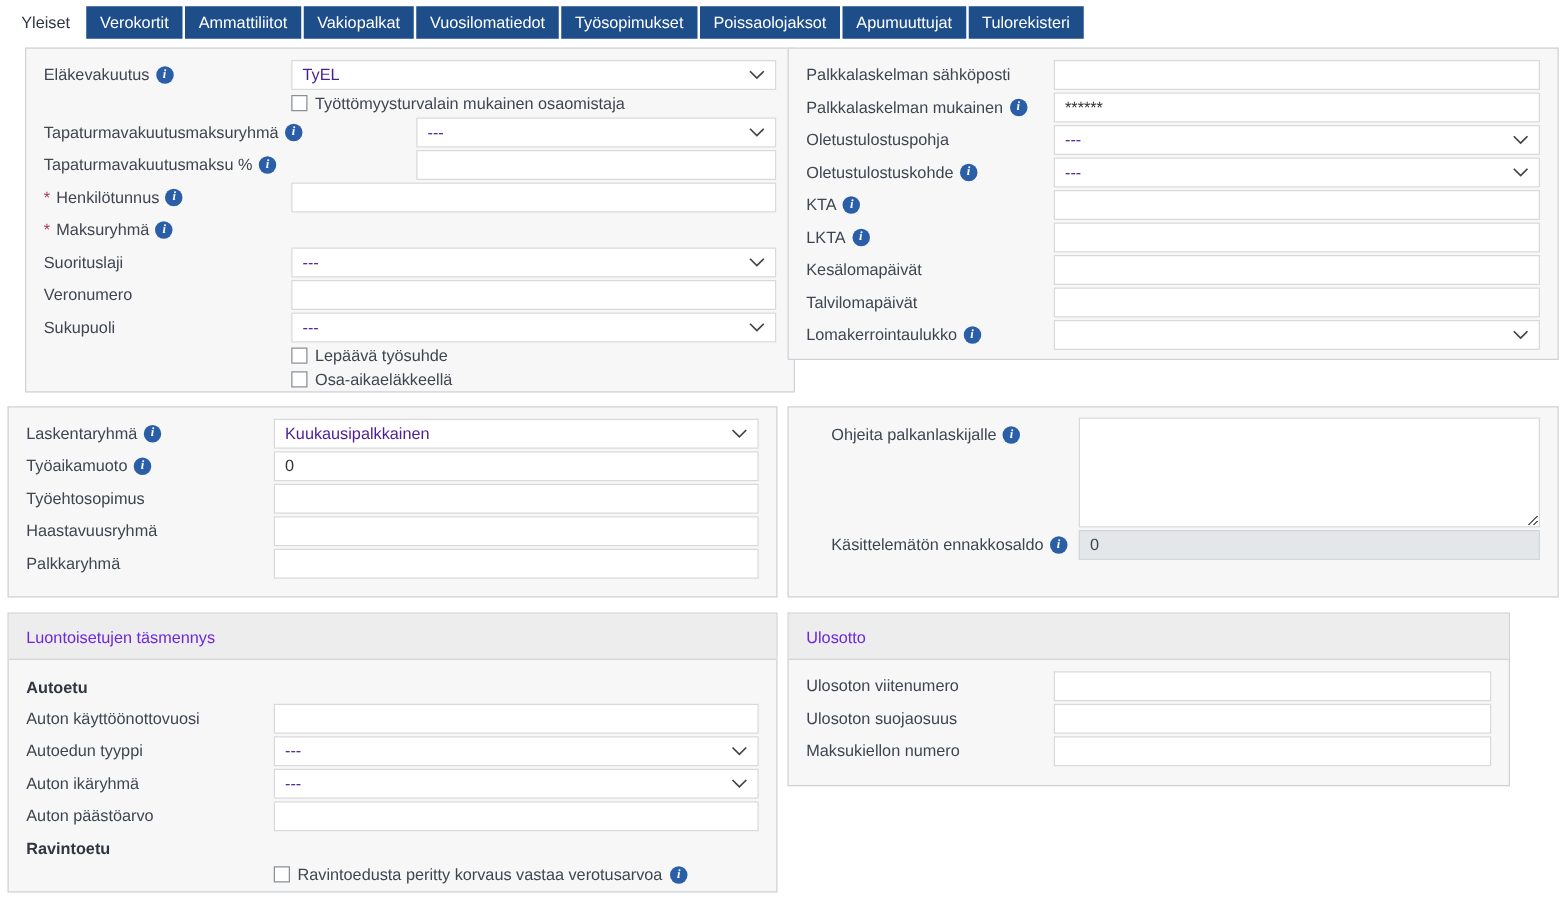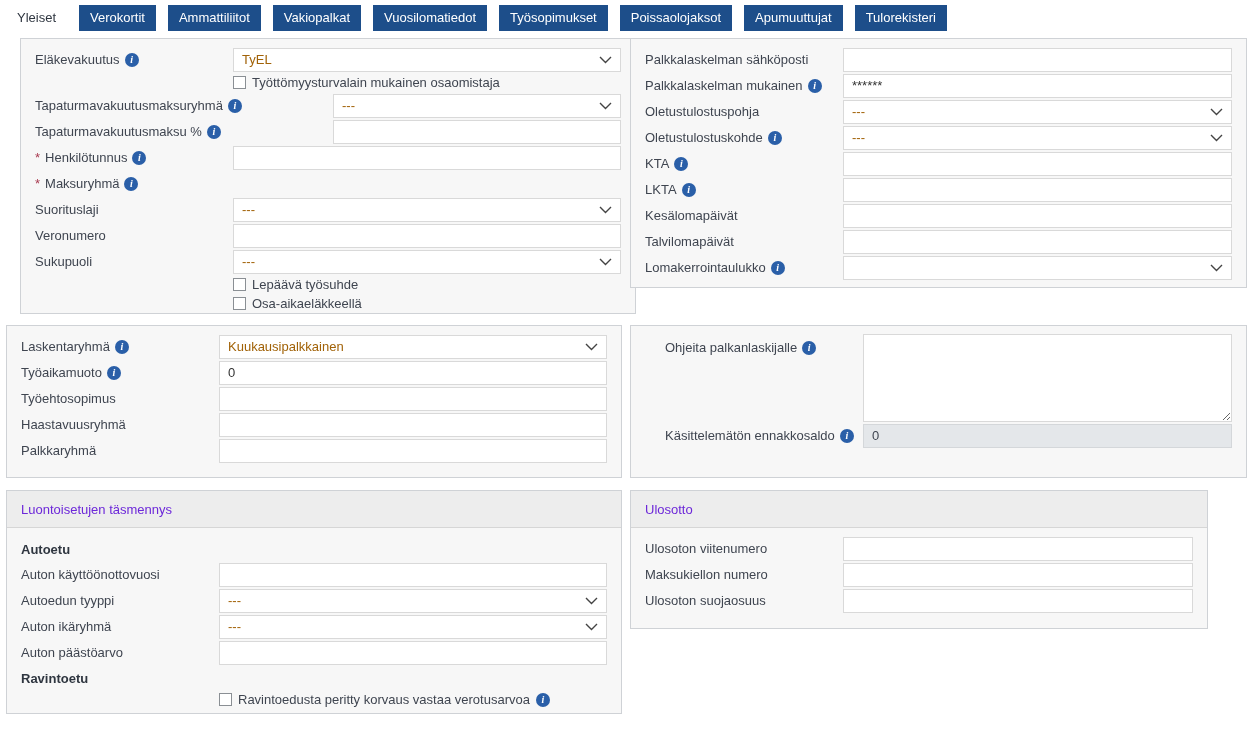--- a/index.html
+++ b/index.html
@@ -2,21 +2,21 @@
 <html><head>
 <meta charset="utf-8">
 <style>
   html,body{margin:0;padding:0;}
   body{
     width:1252px;height:730px;position:relative;background:#fff;
     font-family:"Liberation Sans",sans-serif;font-size:13px;color:#3f4550;
     overflow:hidden;
   }
   
-  .tabbar{position:absolute;left:6px;top:5px;display:flex;gap:12px;}
+  .tabbar{position:absolute;left:6px;top:5px;display:flex;gap:2px;}
   .tab{
     background:#1d4e8a;color:#fff;padding:5px 11px 6px;cursor:pointer;
     white-space:nowrap;font-size:13px;
   }
   .tab--active{background:#fff;color:#2f3640;}
   
   .panel{
     position:absolute;background:#f7f7f7;border:1px solid #cfd2d6;
     box-sizing:border-box;
   }
@@ -41,21 +41,21 @@
   .sect{font-weight:bold;color:#2f3640;margin:6px 0 5px;}
   
   .txt{
     width:100%;height:24px;box-sizing:border-box;border:1px solid #d9d9d9;
     padding:2px 8px;font-family:inherit;font-size:13px;color:#333;background:#fff;
   }
   .txt--ro{background:#e4e7ea;border-color:#d4d7da;color:#3f4550;}
   .selectbox{
     width:100%;height:24px;box-sizing:border-box;border:1px solid #d9d9d9;
     background:#fff;display:flex;align-items:center;justify-content:space-between;
-    padding:0 8px;color:#a16207;cursor:pointer;
+    padding:0 8px;color:#4c1d95;cursor:pointer;
   }
   .selectbox .chev{flex:none;display:flex;align-items:center;margin-left:8px;}
   textarea.ta{
     width:100%;height:88px;box-sizing:border-box;border:1px solid #d9d9d9;
     padding:4px 8px;font-family:inherit;font-size:13px;color:#333;background:#fff;
   }
   
   .info{
     width:14px;height:14px;border-radius:50%;background:#2a5fa8;color:#fff;
     font-size:10px;font-weight:bold;font-style:italic;
@@ -488,30 +488,30 @@
       <div class="lbl">
         <span>Ulosoton viitenumero</span>
       </div>
       <div class="ctl">
         <input class="txt" type="text" value="" style="">
       </div>
     </div>
 
     <div class="row">
       <div class="lbl">
+        <span>Ulosoton suojaosuus</span>
+      </div>
+      <div class="ctl">
+        <input class="txt" type="text" value="" style="">
+      </div>
+    </div>
+
+    <div class="row">
+      <div class="lbl">
         <span>Maksukiellon numero</span>
       </div>
       <div class="ctl">
         <input class="txt" type="text" value="" style="">
       </div>
     </div>
 
-    <div class="row">
-      <div class="lbl">
-        <span>Ulosoton suojaosuus</span>
-      </div>
-      <div class="ctl">
-        <input class="txt" type="text" value="" style="">
-      </div>
-    </div>
-
   </div>
 </div>
 
 </body></html>

